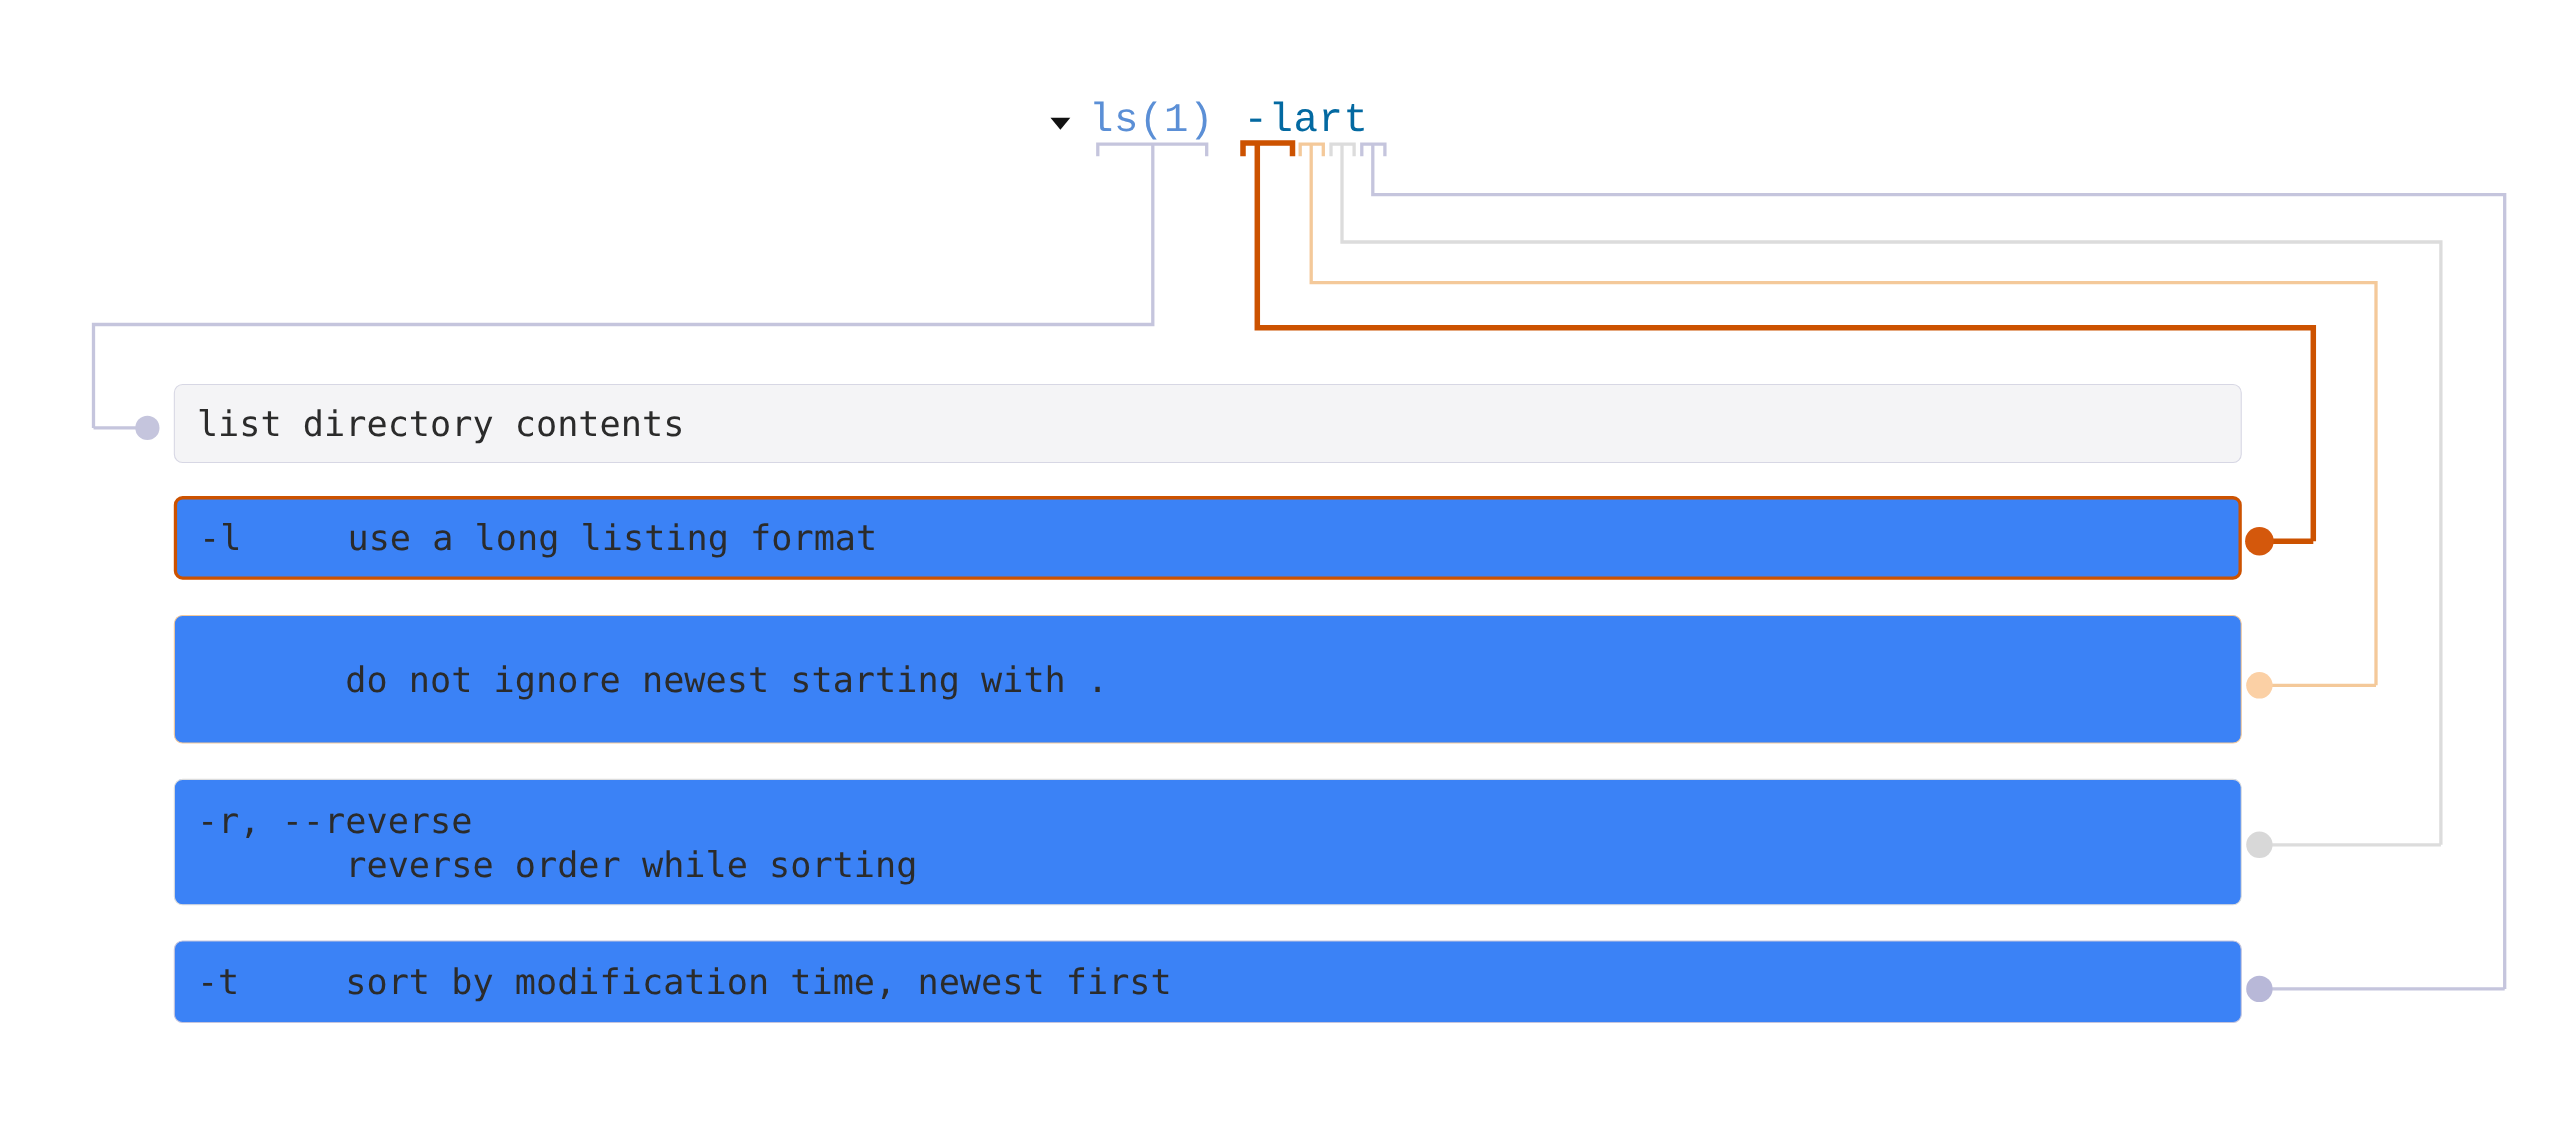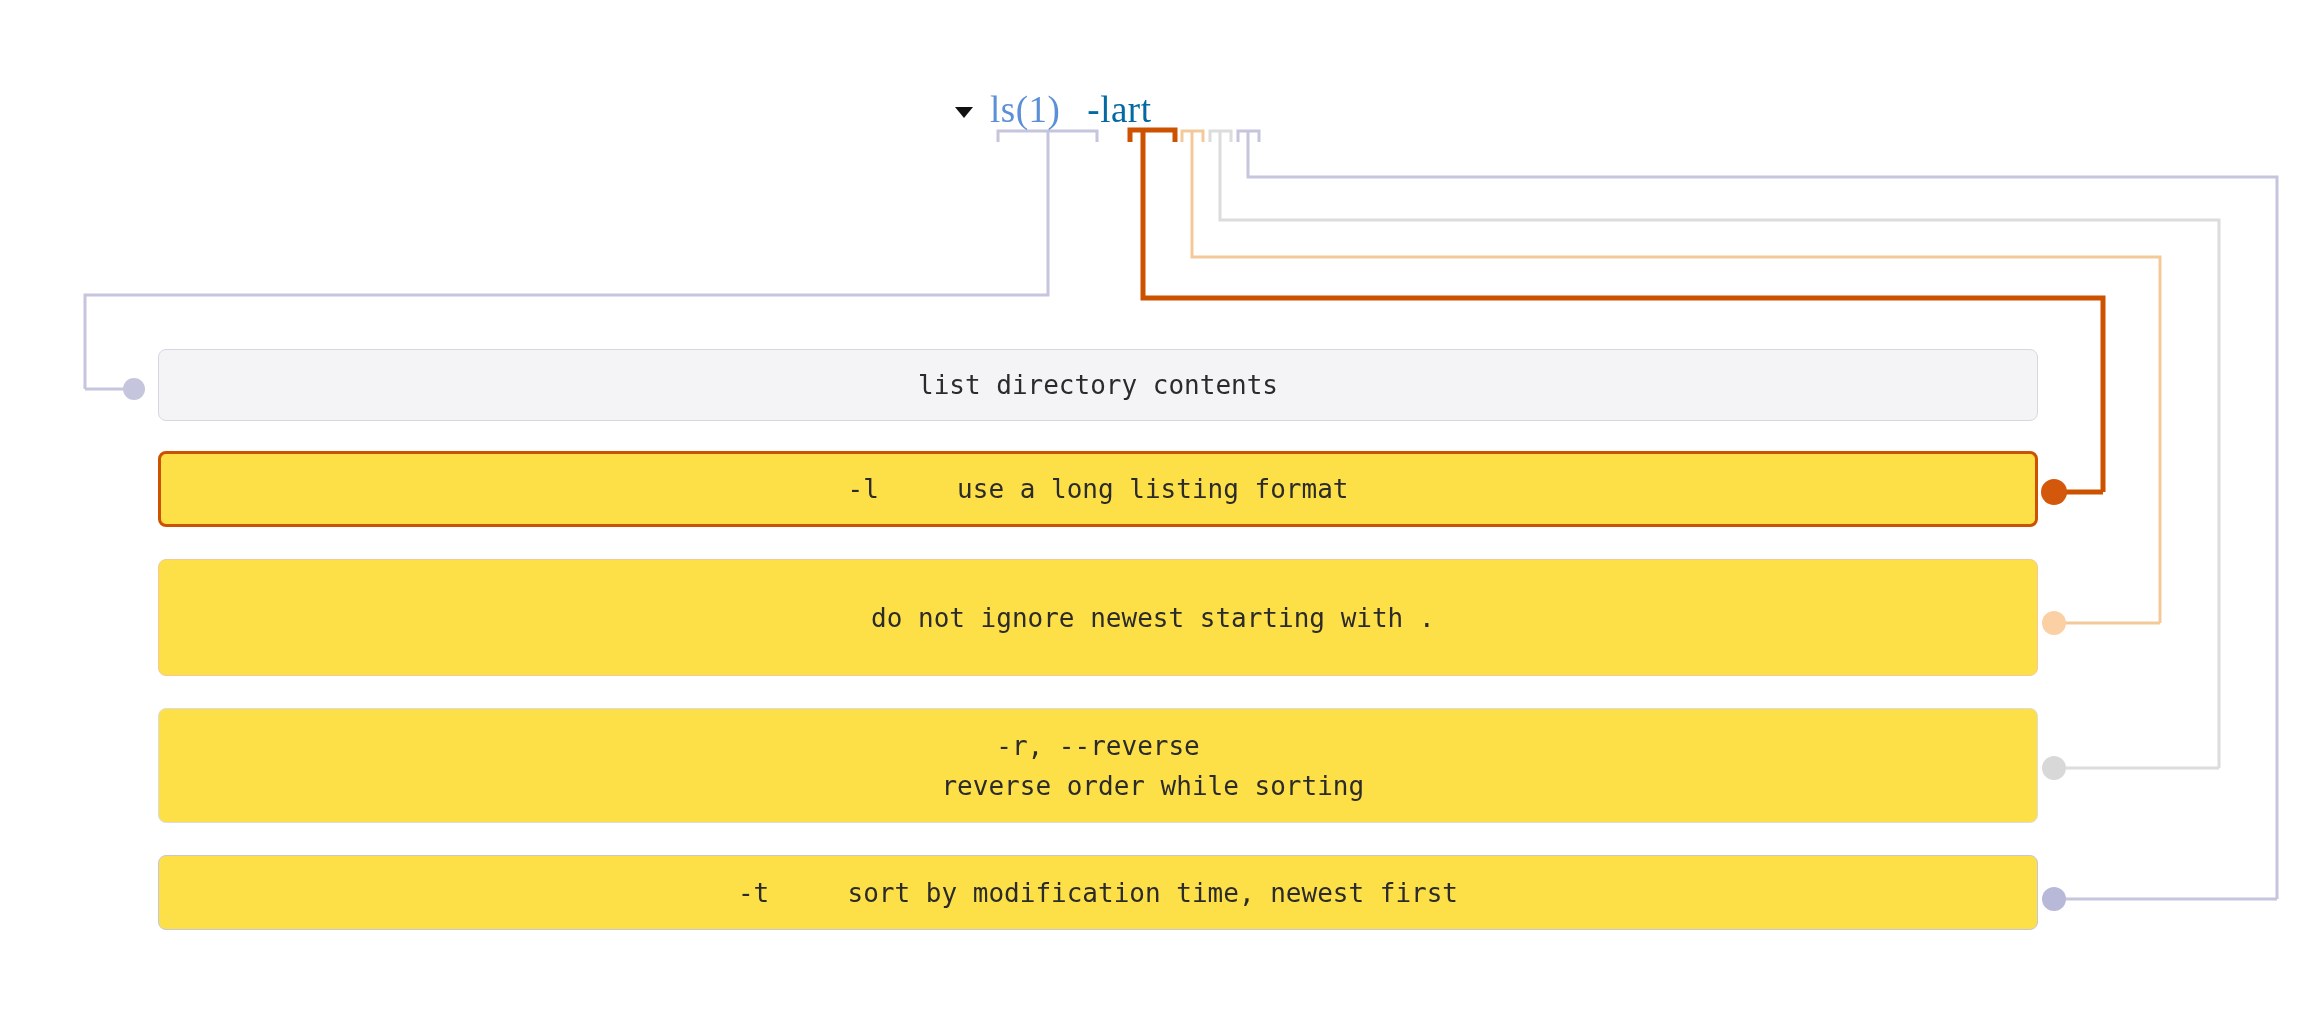--- a/index.html
+++ b/index.html
@@ -46,53 +46,52 @@
     width: 0; height: 0;
     border-left: 9px solid transparent;
     border-right: 9px solid transparent;
     border-top: 11px solid #111111;
     margin-right: 17px;
     align-self: center;
     position: relative;
     top: 2px;
   }
   .cmd-token {
-    font-family: Liberation Serif, serif;
+    font-family: Liberation Mono, monospace;
     font-size: 37px;
     line-height: 44px;
     letter-spacing: 0.5px;
   }
   .cmd-token.prog {
     color: #5b8fd6;
     margin-right: 27px;
   }
   .cmd-token.args {
     color: #0369a1;
   }
 
   
   .card {
     position: absolute;
     left: 158px;
     width: 1880px;
     box-sizing: border-box;
     border-radius: 8px;
-    background: #fde047;
+    background: #3b82f6;
     padding: 0 20px;
     display: flex;
     flex-direction: column;
     justify-content: center;
   }
   .card-line {
     font-family: "DejaVu Sans Mono", "Liberation Mono", monospace;
-    font-size: 26px;
+    font-size: 32px;
     line-height: 40px;
     color: #2b2b2b;
     white-space: pre;
-    text-align: center;
   }
 
   .card.desc {
     top: 349px;
     height: 72px;
     background: #f4f4f6;
     border: 1.5px solid #d7d7e4;
   }
   .card.opt-l {
     top: 451px;

